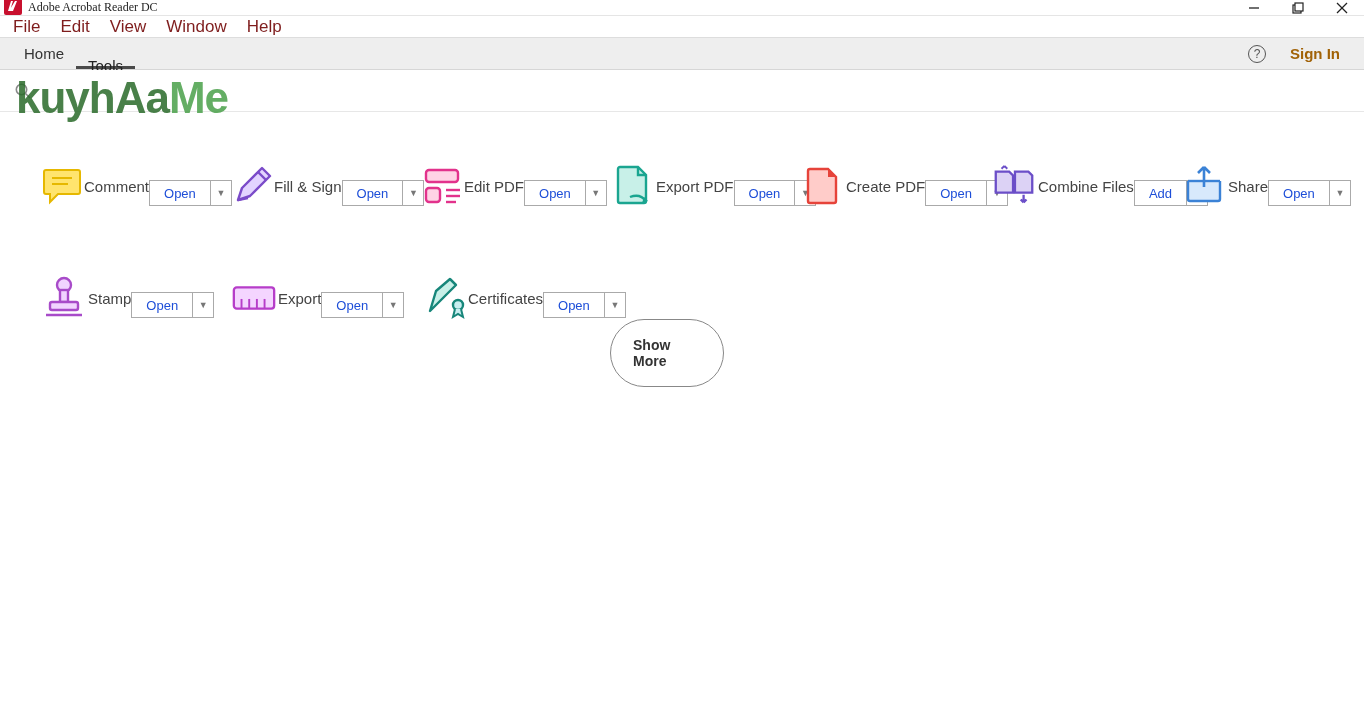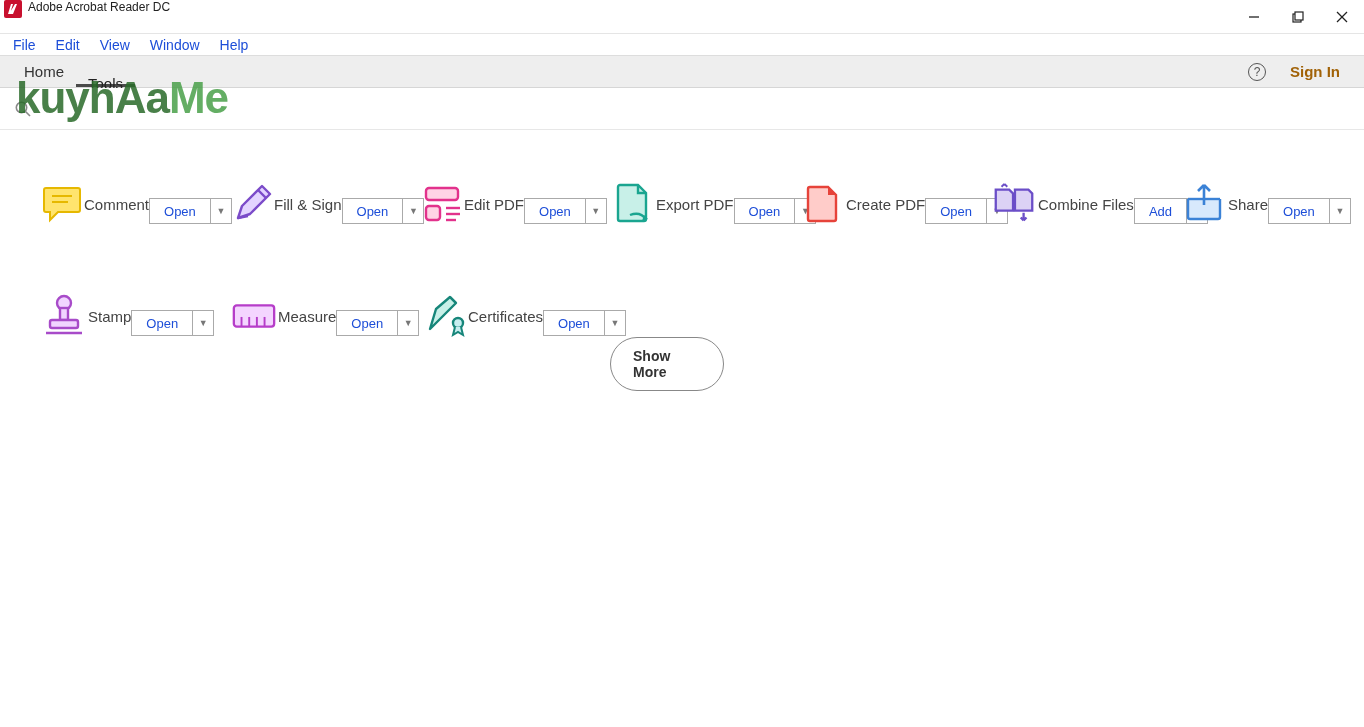--- a/index.html
+++ b/index.html
@@ -6,25 +6,26 @@
   body {
     width: 1364px;
     height: 727px;
     font-family: "Segoe UI", Arial, sans-serif;
     background: #fff;
     overflow: hidden;
     position: relative;
   }
   
   .titlebar {
-    height: 34px;
-    background: #fff;
-    display: flex;
-    align-items: flex-start;
+    height: 16px;
+    background: #fff;
+    display: flex;
+    align-items: flex-end;
     border-bottom: 1px solid #e5e5e5;
+    font-family: Liberation Serif, serif;
   }
   .titlebar .app-icon {
     width: 18px; height: 18px;
     margin: 0 6px 0 4px;
     display: inline-flex; align-items: center; justify-content: center;
   }
   .titlebar .title { font-size: 12px; color: #222; }
   .win-controls {
     margin-left: auto;
     display: flex;
@@ -45,22 +46,22 @@
     height: 22px;
     background: #fff;
     display: flex;
     align-items: center;
     padding-left: 4px;
     border-bottom: 1px solid #ddd;
     gap: 2px;
   }
   .menubar .menu-item {
     padding: 2px 9px;
-    font-size: 14px;
-    color: #1d4ed8;
+    font-size: 17px;
+    color: #7f1d1d;
   }
   
   .tabbar {
     height: 32px;
     background: #eeeeee;
     display: flex;
     align-items: stretch;
     padding-left: 12px;
     border-bottom: 1px solid #d6d6d6;
   }
@@ -173,21 +174,21 @@
     width: 22px;
     display: flex; align-items: center; justify-content: center;
     font-size: 9px;
     color: #777;
   }
   .show-more {
     align-self: flex-start;
     margin-top: 45px;
     border: 1px solid #888;
     border-radius: 999px;
-    padding: 10px 22px;
+    padding: 17px 22px;
     font-size: 14px;
     font-weight: 600;
     color: #333;
     background: #fff;
     display: inline-block;
   }
   svg { display: block; }
 </style>
 </head>
 <body>
@@ -386,21 +387,21 @@
     <div class="tool-card">
       <div class="tool-icon">
         <svg width="50" height="30" viewBox="0 0 50 30">
           <rect x="4" y="4" width="42" height="22" rx="3" fill="#f4d5ff" stroke="#b63dc9" stroke-width="2.4"></rect>
           <line x1="12" y1="16" x2="12" y2="26" stroke="#b63dc9" stroke-width="2"></line>
           <line x1="20" y1="16" x2="20" y2="26" stroke="#b63dc9" stroke-width="2"></line>
           <line x1="28" y1="16" x2="28" y2="26" stroke="#b63dc9" stroke-width="2"></line>
           <line x1="36" y1="16" x2="36" y2="26" stroke="#b63dc9" stroke-width="2"></line>
         </svg>
       </div>
-      <div class="tool-label">Measure</div>
+      <div class="tool-label">Export</div>
       <div class="btn-split">
         <div class="btn-main">Open</div>
         <div class="btn-dd">▼</div>
       </div>
     </div>
 
     <div class="tool-card">
       <div class="tool-icon">
         <svg width="48" height="46" viewBox="0 0 48 46">
           <path d="M10 36 l6 -20 l14 -12 l6 6 l-14 14 z" fill="#c8f0e8" stroke="#17867a" stroke-width="2.4" stroke-linejoin="round"></path>

